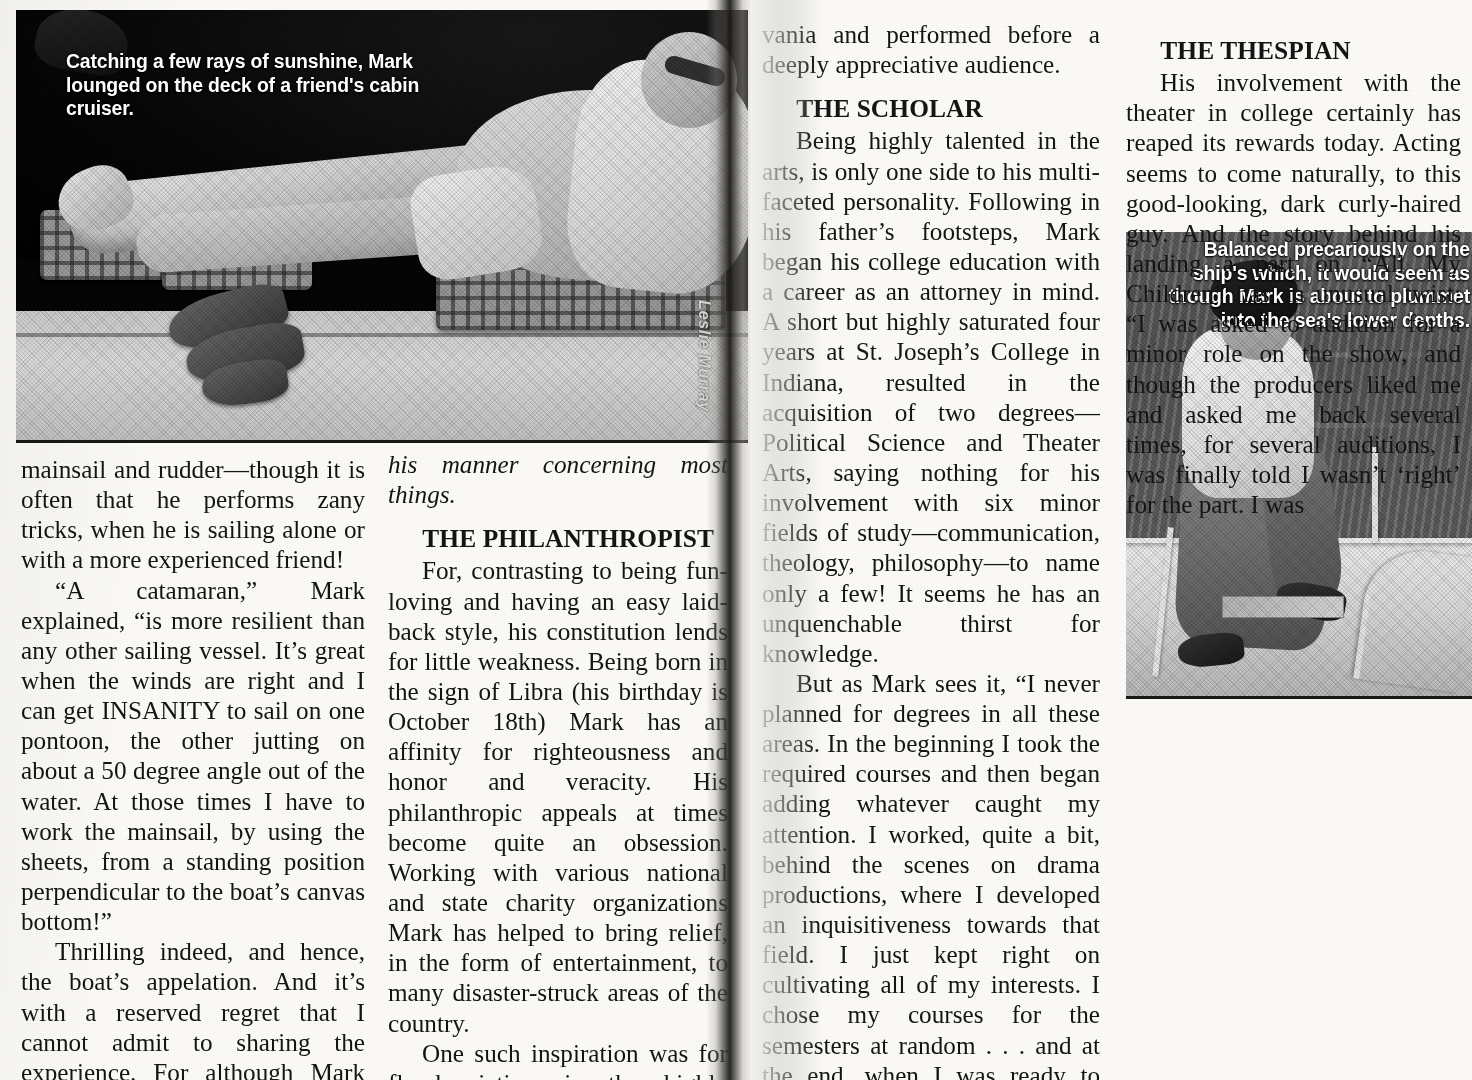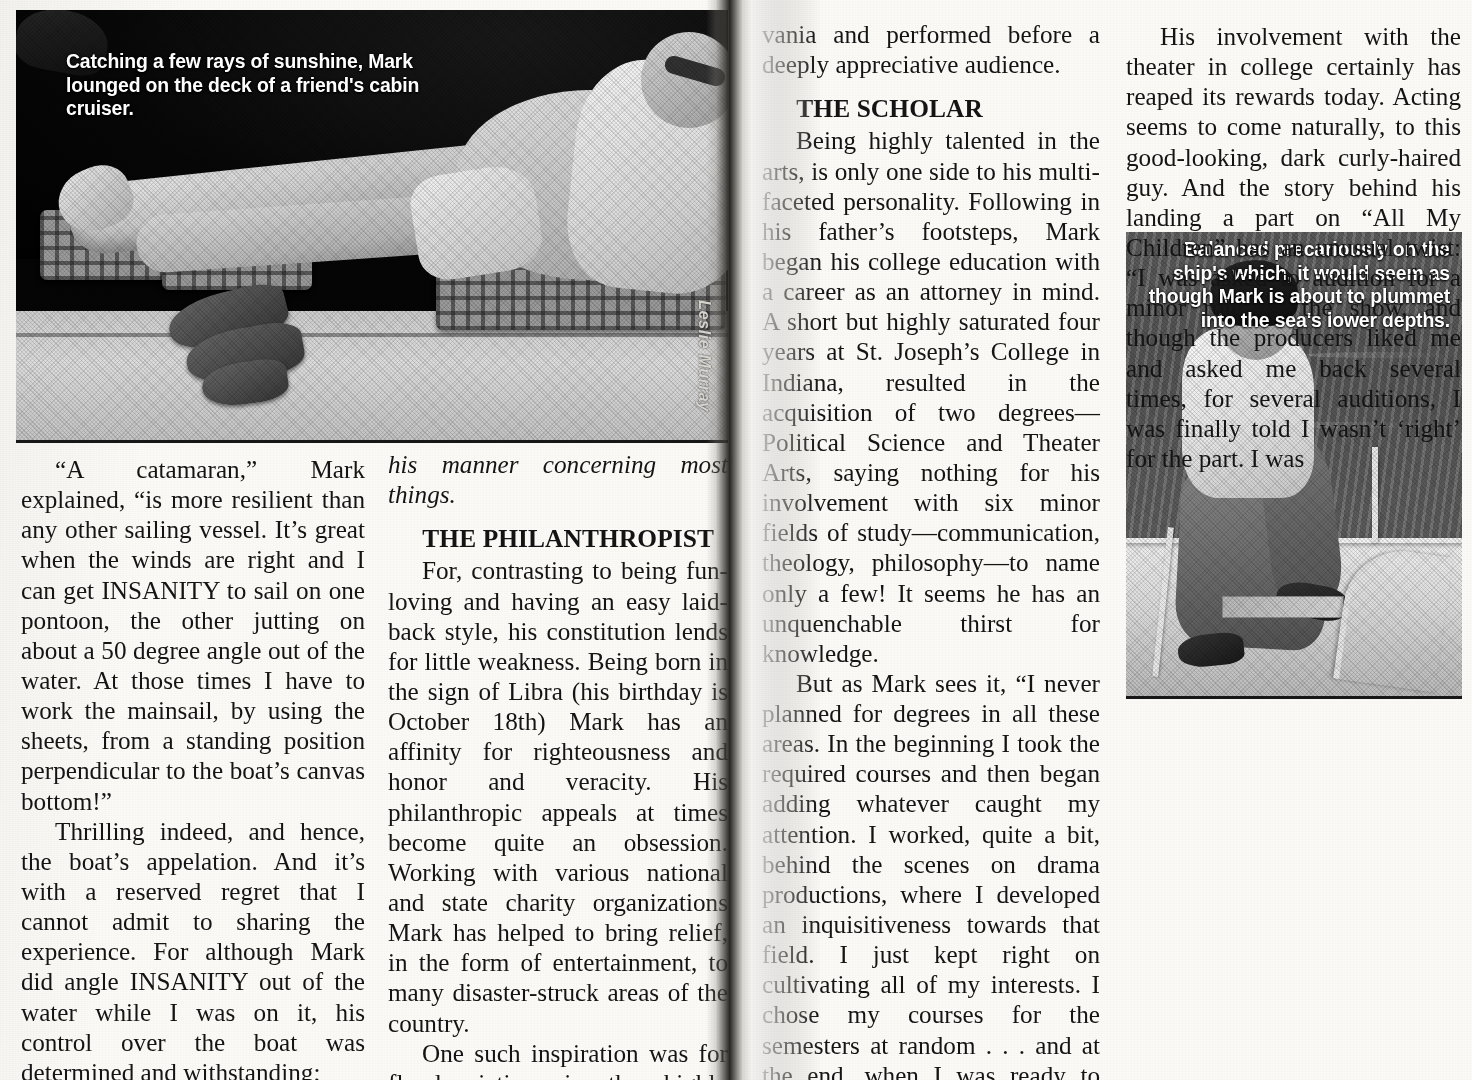--- a/index.html
+++ b/index.html
@@ -89,20 +89,21 @@
     mix-blend-mode:screen;
     pointer-events:none;
   }
 
   
   .photo{
     position:absolute;
     overflow:hidden;
     border-bottom:3px solid #1b1b1b;
     filter:grayscale(1) contrast(1.04);
+    padding-left:20px;
   }
   .halftone{
     position:absolute;inset:0;
     pointer-events:none;
     opacity:.55;
     background-image:
       repeating-linear-gradient(45deg, rgba(0,0,0,.22) 0 1px, rgba(255,255,255,0) 1px 3px),
       repeating-linear-gradient(-45deg, rgba(0,0,0,.16) 0 1px, rgba(255,255,255,0) 1px 3px);
     mix-blend-mode:multiply;
   }
@@ -340,39 +341,41 @@
     <div class="r-hair"></div>
     <div class="r-shoe" id="rshoeA"></div>
     <div class="r-shoe" id="rshoeB"></div>
     <div class="r-panel"></div>
     <div class="rail-curve"></div>
     <div class="halftone"></div>
     <div class="cap-overlay" id="cap-bottom">Balanced precariously on the ship's which, it would seem as though Mark is about to plummet into the sea's lower depths.</div>
   </div>
 
   <div class="col" id="col1">
+      <p class="noind">mainsail and rudder—though it is often that he performs zany tricks, when he is sailing alone or with a more experienced friend!</p>
       <p>“A catamaran,” Mark explained, “is more resilient than any other sailing vessel. It’s great when the winds are right and I can get INSANITY to sail on one pontoon, the other jutting on about a 50 degree angle out of the water. At those times I have to work the mainsail, by using the sheets, from a standing position perpendicular to the boat’s canvas bottom!”</p>
       <p>Thrilling indeed, and hence, the boat’s appelation. And it’s with a reserved regret that I cannot admit to sharing the experience. For although Mark did angle INSANITY out of the water  while I was on it, his control over the boat was determined and withstanding; </p>
     </div>
 
   <div class="col" id="col2">
       <p class="noind"><span class="it">his manner concerning most things.</span></p>
       <p class="sechead">THE PHILANTHROPIST</p>
       <p>For, contrasting to being fun-loving and having an easy laid-back style, his constitution lends for little weakness. Being born in the sign of Libra (his birthday is October 18th) Mark has an affinity for righteousness and honor and veracity. His philanthropic appeals at times become quite an obsession. Working with various national and state charity organizations Mark has helped to bring relief, in the form of entertainment, to many disaster-struck areas of the country.</p>
       <p>One such inspiration was for flood victims in the highly disastrous area of Johnstown, Pennsylvania last year. Mark organized some of his musical castmates, travelled to Pennsyl-</p>
     </div>
 
   <div class="col" id="col3">
       <p class="noind">vania and performed before a deeply appreciative audience.</p>
       <p class="sechead">THE SCHOLAR</p>
       <p>Being highly talented in the arts, is only one side to his multi-faceted personality. Following in his father’s footsteps, Mark began his college education with a career as an attorney in mind. A short but highly saturated four years at St. Joseph’s College in Indiana, resulted in the acquisition of two degrees—Political Science and Theater Arts, saying nothing for his involvement with six minor fields of study—communication, theology, philosophy—to name only a few! It seems he has an unquenchable thirst for knowledge.</p>
       <p>But as Mark sees it, “I never planned for degrees in all these areas. In the beginning I took the required courses and then began adding whatever caught my attention. I worked, quite a bit, behind the scenes on drama productions, where I developed an inquisitiveness towards that field. I just kept right on cultivating all of my interests. I chose my courses for the semesters at random . . . and at the end, when I was ready to graduate, the Dean of Students at first refused to believe I actually completed all of those majors and minors; he didn’t think it feasible, but graduate with them all I did . . .”</p>
     </div>
 
   <div class="col" id="col4">
+      <p class="sechead">THE THESPIAN</p>
       <p>His involvement with the theater in college certainly has reaped its rewards today. Acting seems to come naturally, to this good-looking, dark curly-haired guy. And the story behind his landing a part on “All My Children” has an unusual twist: “I was asked to audition for a minor role on the show, and though the producers liked me and asked me back several times, for several auditions, I was finally told I wasn’t ‘right’ for the part. I was</p>
     </div>
 
   <div id="gutter"></div>
   <div id="gutter-fade-right"></div>
   <div id="col3fade"></div>
 
   <div id="photo-credit">Leslie Murray</div>
 
   <div class="grain"></div>

